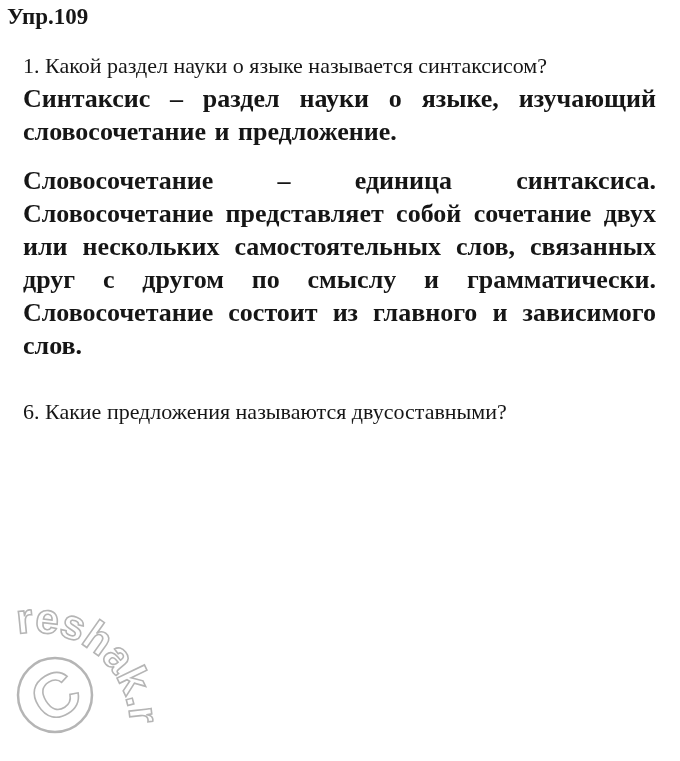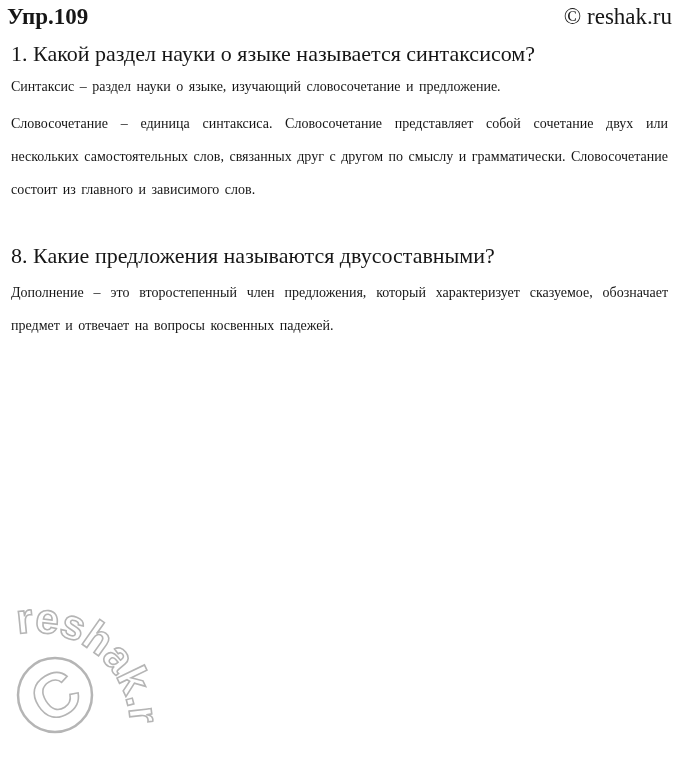--- a/index.html
+++ b/index.html
@@ -24,72 +24,71 @@
     align-items: baseline;
     font-size: 23px;
     line-height: 32px;
   }
   .exercise-title {
     font-weight: bold;
   }
   .copyright {
     font-weight: normal;
   }
-  .qa-block { margin: 4px; }
+  .qa-block { margin: 16px; }
   .question {
     margin: 33px 0 0 0;
     font-size: 22px;
     line-height: 33px;
     text-align: left;
     white-space: nowrap;
   }
   .qa-block.first .question {
     margin-top: 0;
   }
   .answer {
     margin: 0;
-    font-size: 14px;
+    font-size: 26px;
     line-height: 33px;
     text-align: justify;
     word-spacing: 2px;
+    font-weight: bold;
   }
   .watermark {
     position: absolute;
     left: 2px;
     top: 588px;
     width: 180px;
     height: 173px;
     pointer-events: none;
   }
 </style>
 </head>
 <body>
 
 <div class="page">
 
   <div class="header">
     <span class="exercise-title">Упр.109</span>
-    <span class="copyright">© reshak.ru</span>
   </div>
 
   <div class="qa-block first">
     <p class="question">1. Какой раздел науки о языке называется синтаксисом?</p>
     <p class="answer">Синтаксис – раздел науки о языке, изучающий словосочетание и предложение.</p>
   </div>
 
   <div class="qa-block">
     <p class="answer">Словосочетание – единица синтаксиса. Словосочетание представляет собой сочетание двух или нескольких самостоятельных слов, связанных друг с другом по смыслу и грамматически. Словосочетание состоит из главного и зависимого слов.</p>
   </div>
 
   <div class="qa-block">
-    <p class="question">8. Какие предложения называются двусоставными?</p>
+    <p class="question">6. Какие предложения называются двусоставными?</p>
   </div>
 
   <div class="qa-block">
-    <p class="answer">Дополнение – это второстепенный член предложения, который характеризует сказуемое, обозначает предмет и отвечает на вопросы косвенных падежей.</p>
   </div>
 
 
   <svg class="watermark" viewBox="0 0 180 173" xmlns="http://www.w3.org/2000/svg" aria-hidden="true">
     <defs>
       <path id="wm-arc" d="M 16 46 A 95 95 0 0 1 128 132" fill="none"></path>
     </defs>
 
     <circle cx="53" cy="107" r="37" fill="none" stroke="#b5b5b5" stroke-width="2.5"></circle>
     <text x="53" y="129" text-anchor="middle" font-size="62" font-family="Liberation Sans, sans-serif" font-weight="bold" fill="none" stroke="#b5b5b5" stroke-width="1.6" transform="rotate(-32 53 107)">C</text>

